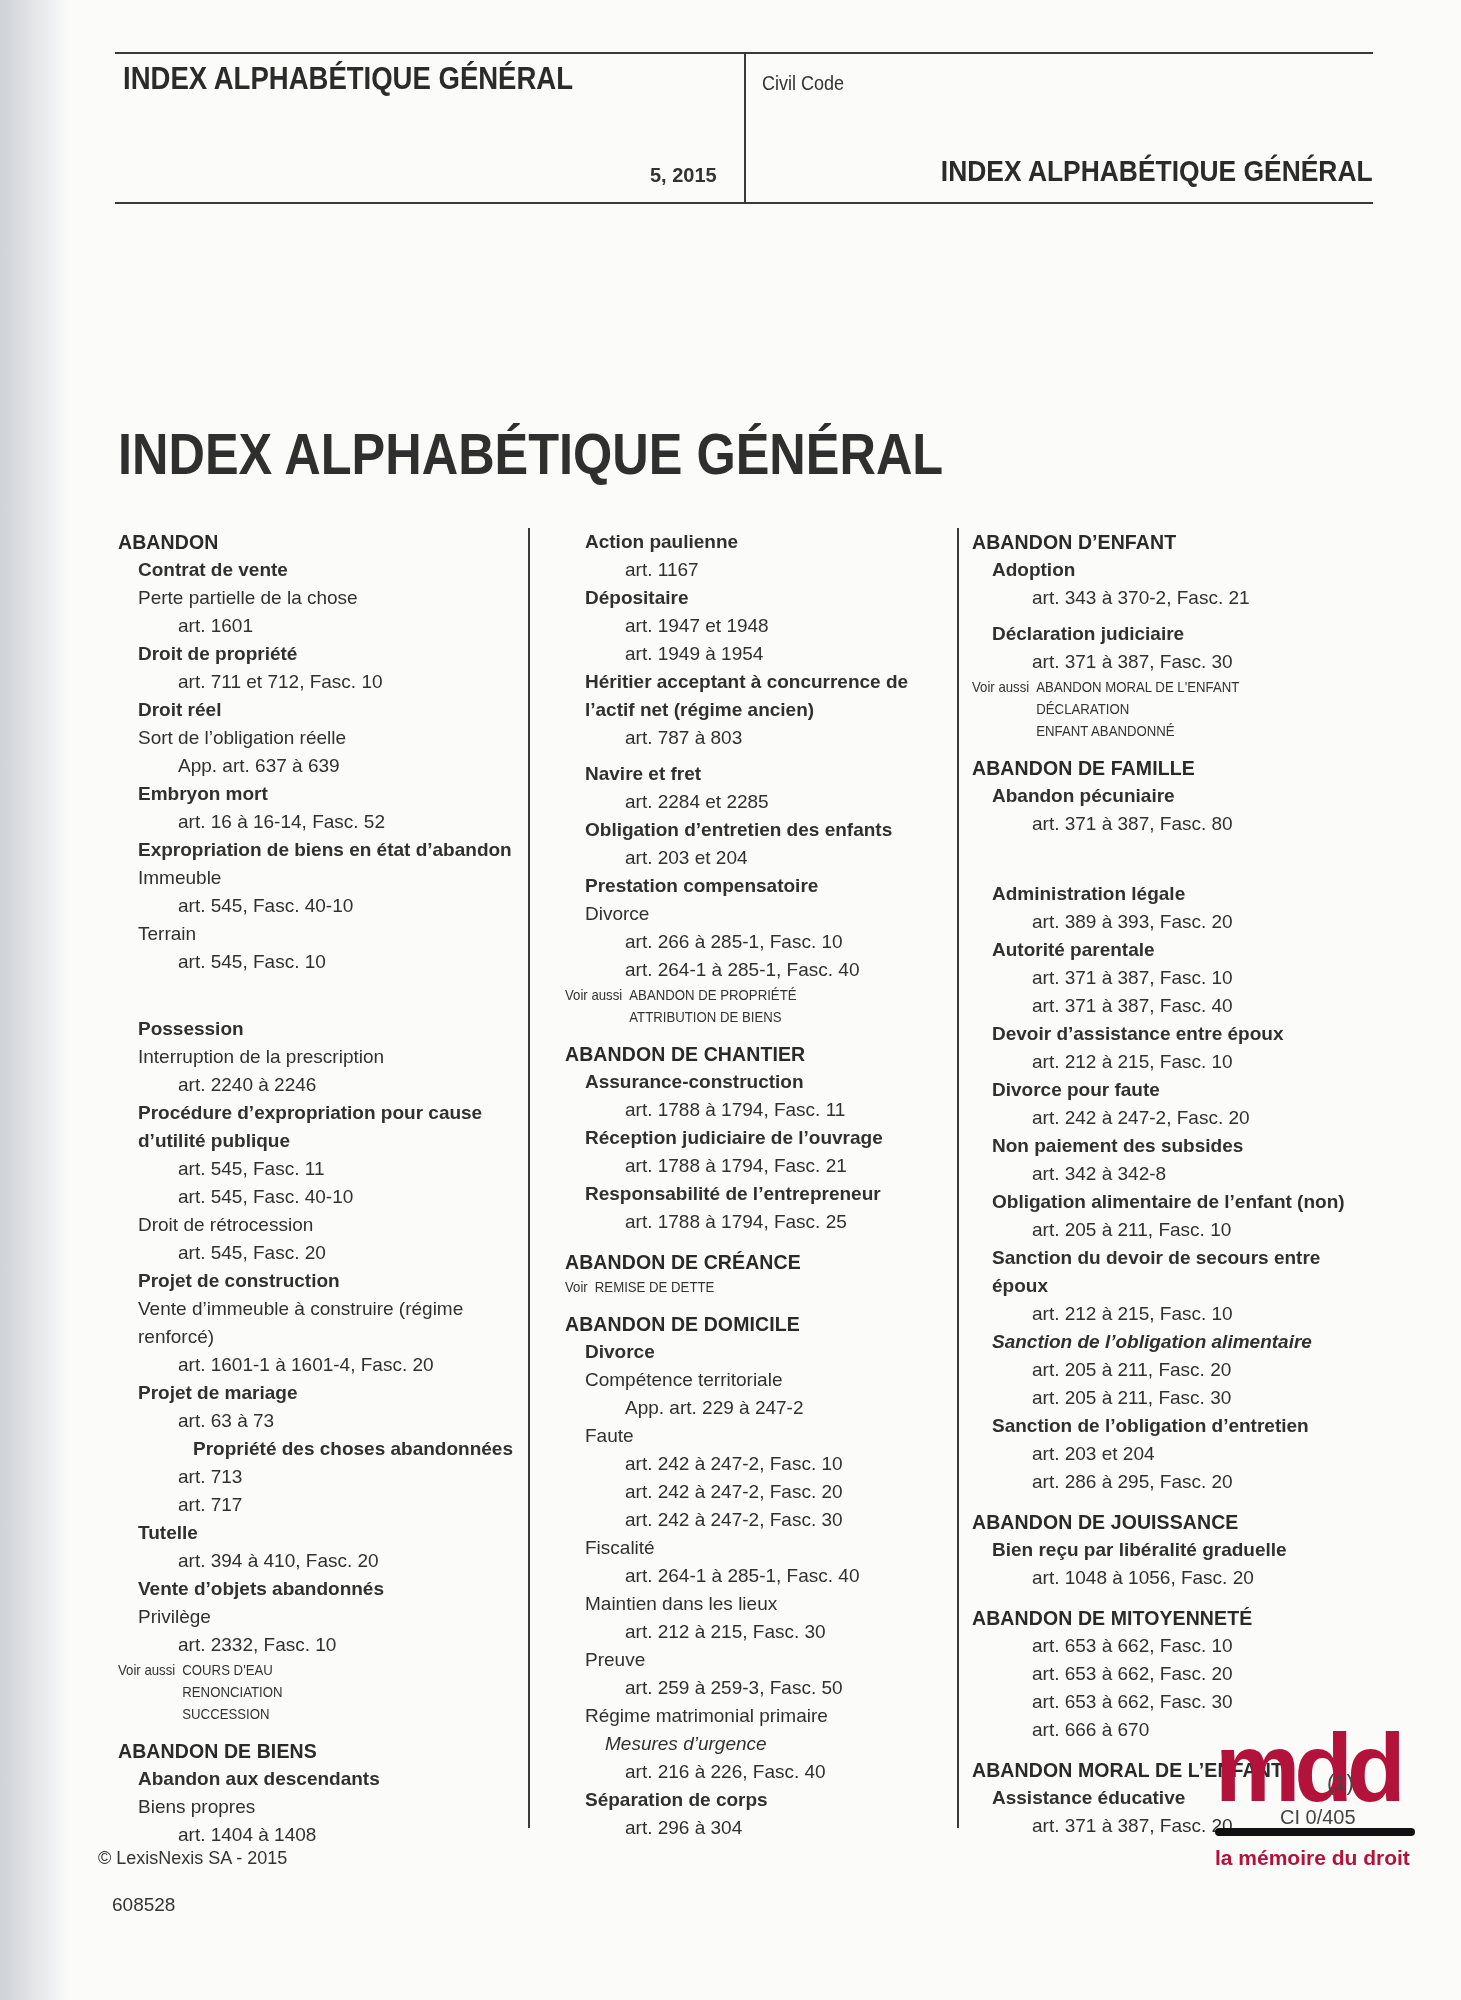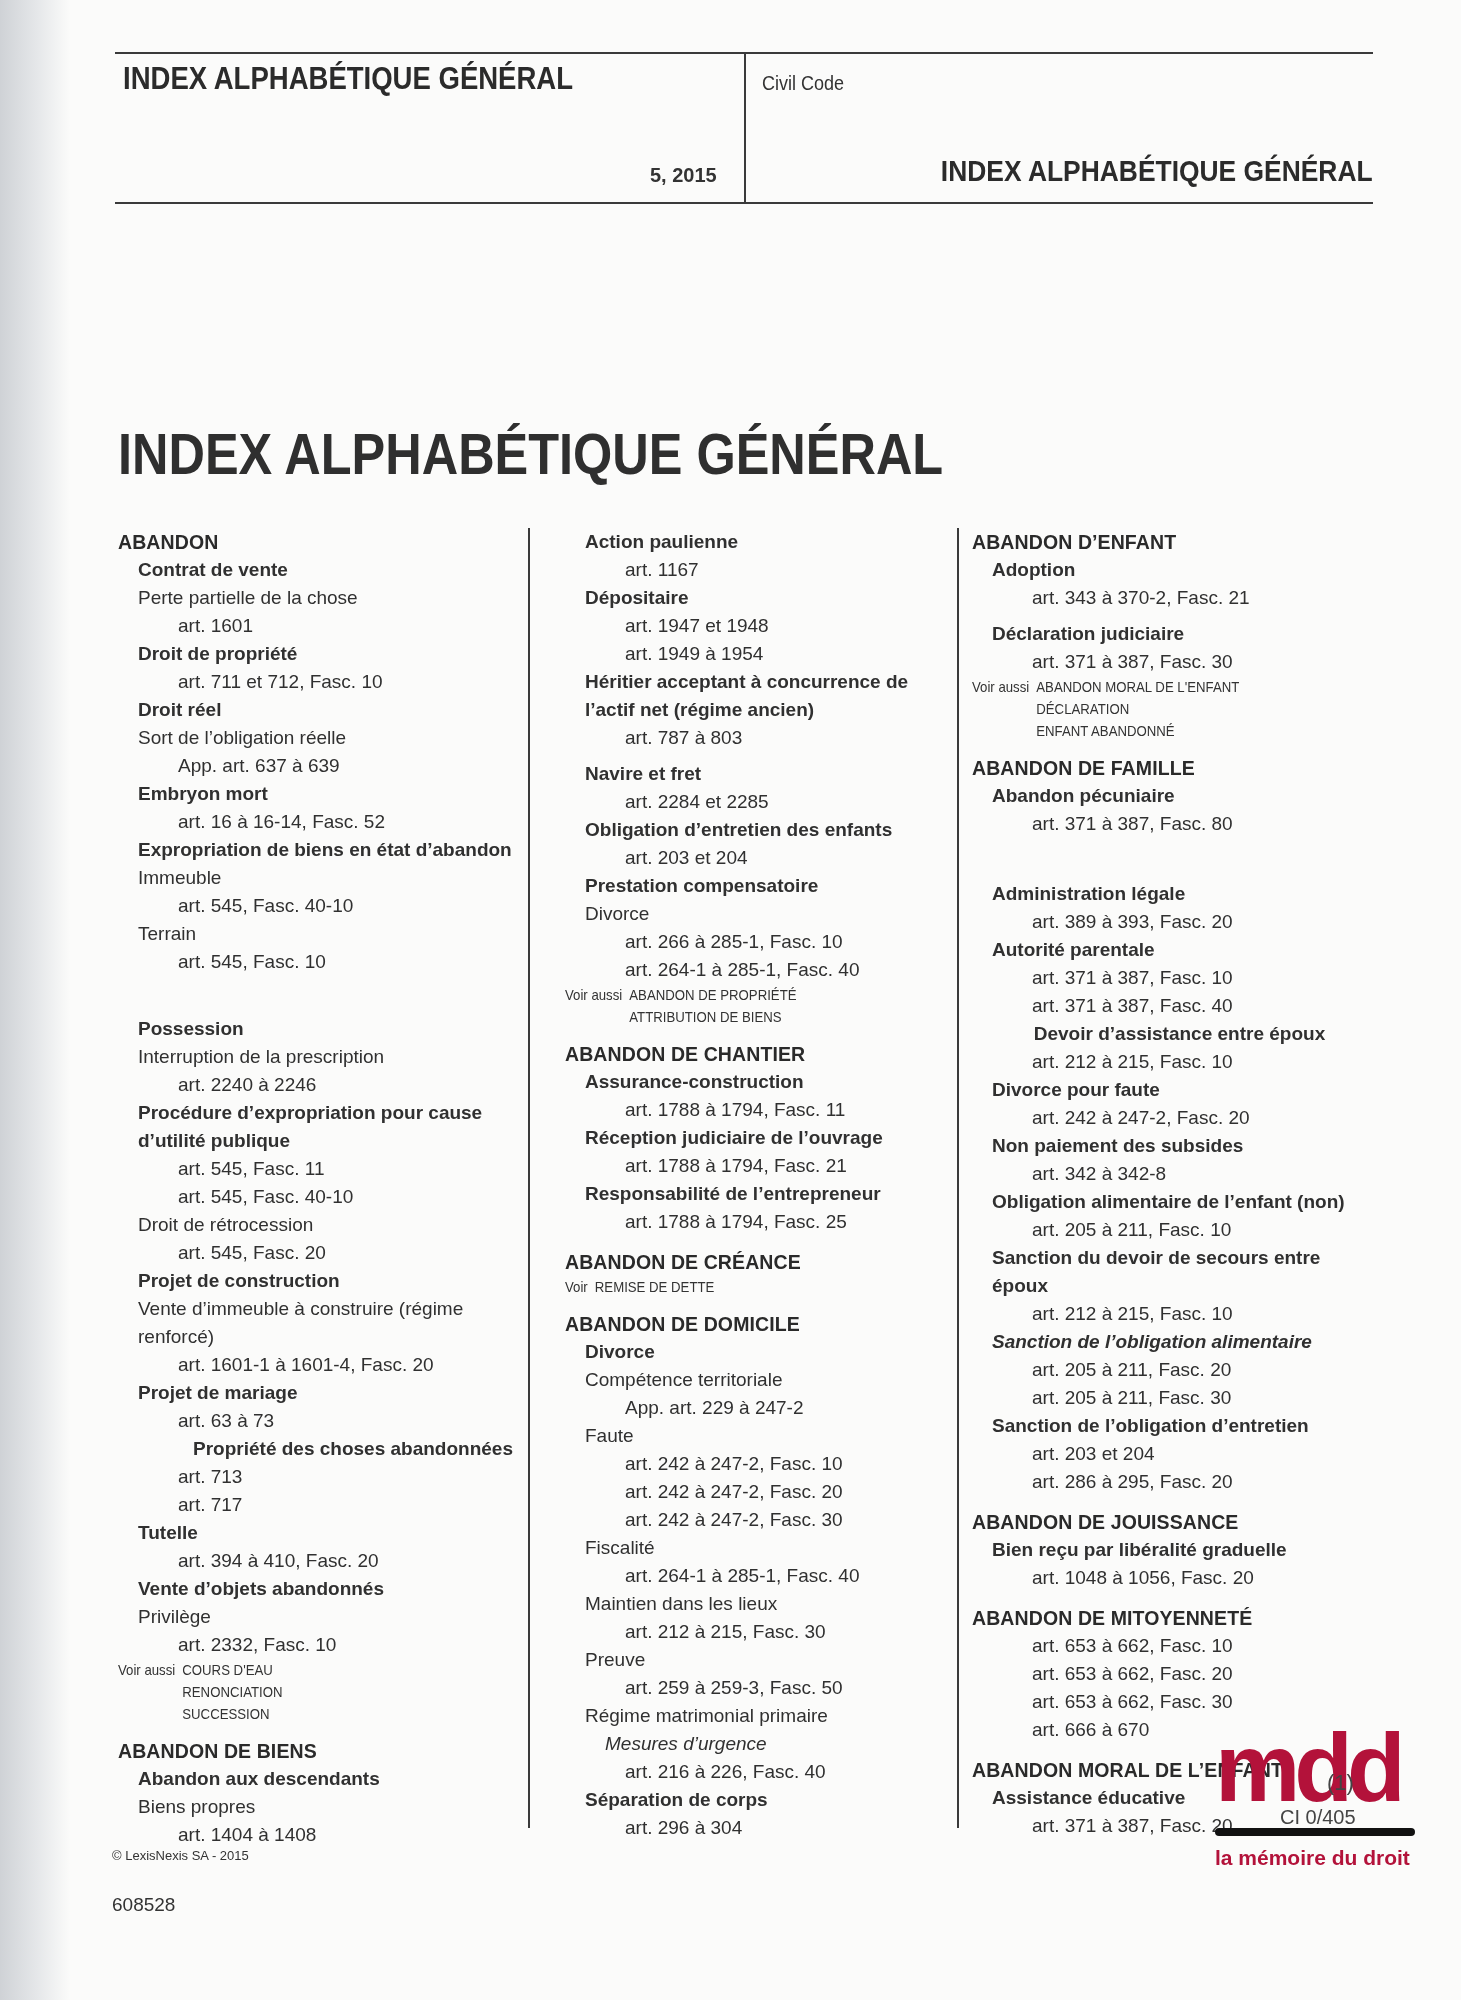--- a/index.html
+++ b/index.html
@@ -54,21 +54,21 @@
   .rule2 { left: 957px; top: 528px; height: 1300px; }
   .headword { font-size: 19.5px; font-weight: bold; color: #2a2a2a; line-height: 28px; letter-spacing: 0.1px; }
   .sub { font-size: 19px; font-weight: bold; color: #303030; line-height: 28px; padding-left: 20px; text-indent: 0; }
   .note { font-size: 19px; color: #303030; line-height: 28px; padding-left: 20px; }
   .italic-note { font-size: 19px; font-style: italic; color: #303030; line-height: 28px; padding-left: 40px; }
   .ref { font-size: 19px; color: #303030; line-height: 28px; padding-left: 60px; }
   .voir { font-size: 15px; color: #333; line-height: 22px; display: flex; transform: scaleX(0.88); transform-origin: left; width: 440px; }
   .voir .lbl { white-space: nowrap; margin-right: 8px; }
   .voir .targets { display: flex; flex-direction: column; }
 
-  .footer-copy { position: absolute; left: 112px; top: 1848px; font-size: 13px; color: #333; }
+  .footer-copy { position: absolute; left: 98px; top: 1848px; font-size: 18px; color: #333; }
   .footer-num { position: absolute; left: 112px; top: 1894px; font-size: 19px; color: #333; }
 
   .stamp { position: absolute; left: 1215px; top: 1718px; width: 210px; height: 170px; }
   .stamp .mdd { position: absolute; left: 0; top: 0; font-size: 96px; font-weight: bold; color: #b3123a; letter-spacing: -6px; line-height: 100px; }
   .stamp .ref1 { position: absolute; left: 112px; top: 52px; font-size: 22px; color: #444; }
   .stamp .ref2 { position: absolute; left: 65px; top: 88px; font-size: 20px; color: #444; }
   .stamp .bar { position: absolute; left: 0; top: 110px; width: 200px; height: 8px; background: #111; border-radius: 4px; }
   .stamp .tagline { position: absolute; left: 0; top: 128px; font-size: 21px; font-weight: bold; color: #b3123a; white-space: nowrap; }
 </style>
 </head>
@@ -212,21 +212,21 @@
       </span>
     </div>
     <div class="headword">ABANDON DE FAMILLE</div>
     <div class="sub" style="padding-left: 20px; text-indent: 0px;">Abandon pécuniaire</div>
     <div class="ref">art. 371 à 387, Fasc. 80</div>
     <div class="sub" style="padding-left: 20px; text-indent: 0px; margin-top: 42px;">Administration légale</div>
     <div class="ref">art. 389 à 393, Fasc. 20</div>
     <div class="sub" style="padding-left: 20px; text-indent: 0px;">Autorité parentale</div>
     <div class="ref">art. 371 à 387, Fasc. 10</div>
     <div class="ref">art. 371 à 387, Fasc. 40</div>
-    <div class="sub" style="padding-left: 20px; text-indent: 0px; text-align: center;">Devoir d’assistance entre époux</div>
+    <div class="sub" style="padding-left: 20px; text-indent: 0px;">Devoir d’assistance entre époux</div>
     <div class="ref">art. 212 à 215, Fasc. 10</div>
     <div class="sub" style="padding-left: 20px; text-indent: 0px;">Divorce pour faute</div>
     <div class="ref">art. 242 à 247-2, Fasc. 20</div>
     <div class="sub" style="padding-left: 20px; text-indent: 0px;">Non paiement des subsides</div>
     <div class="ref">art. 342 à 342-8</div>
     <div class="sub" style="padding-left: 20px; text-indent: 0px;">Obligation alimentaire de l’enfant (non)</div>
     <div class="ref">art. 205 à 211, Fasc. 10</div>
     <div class="sub" style="padding-left: 20px; text-indent: 0px;">Sanction du devoir de secours entre époux</div>
     <div class="ref">art. 212 à 215, Fasc. 10</div>
     <div class="sub" style="padding-left: 20px; text-indent: 0px; font-style: italic;">Sanction de l’obligation alimentaire</div>

